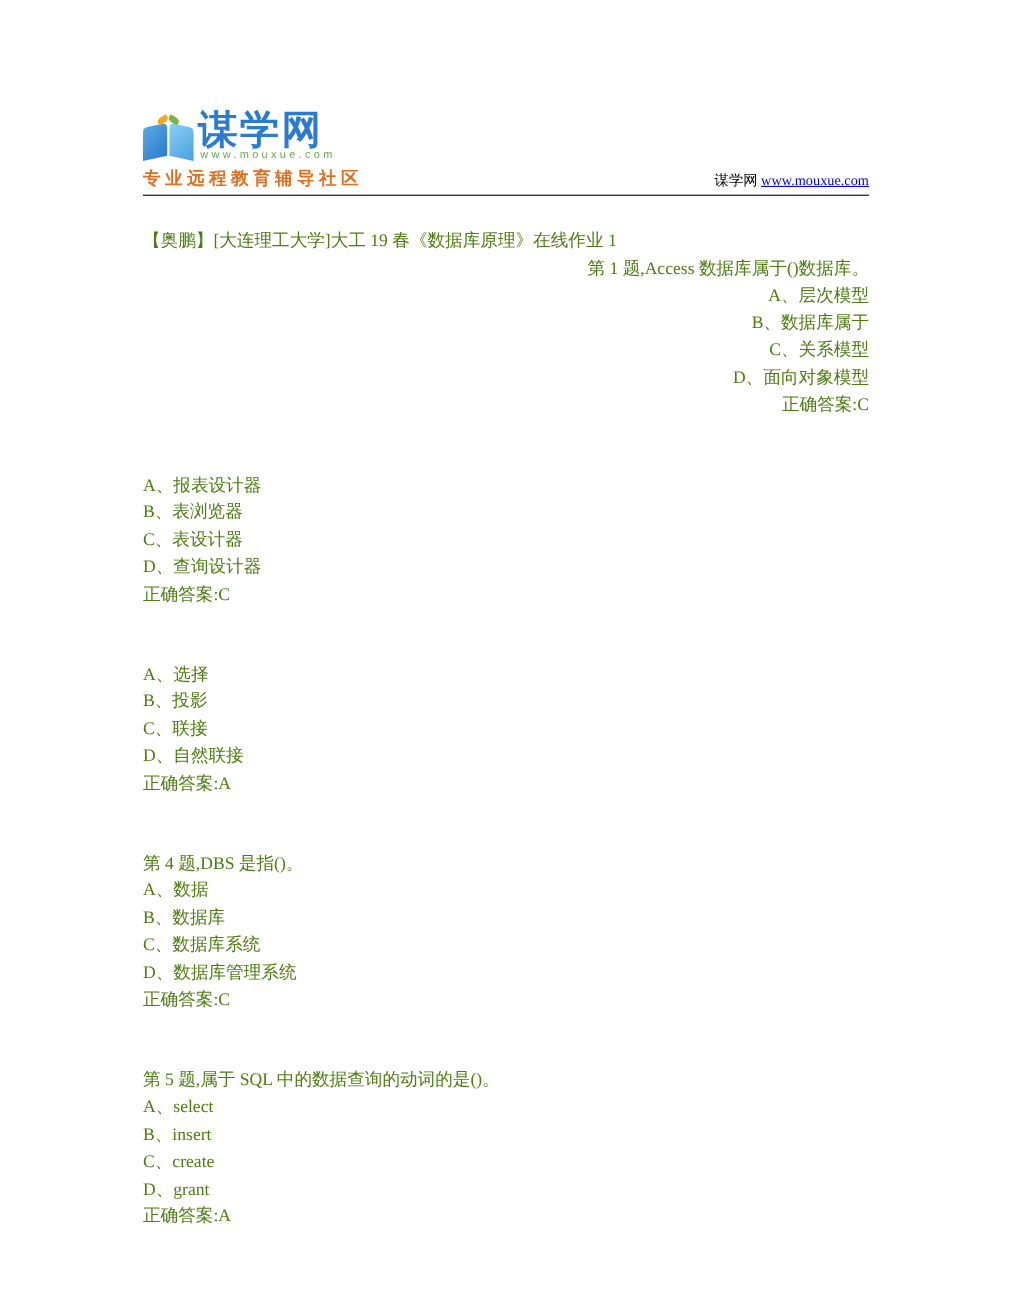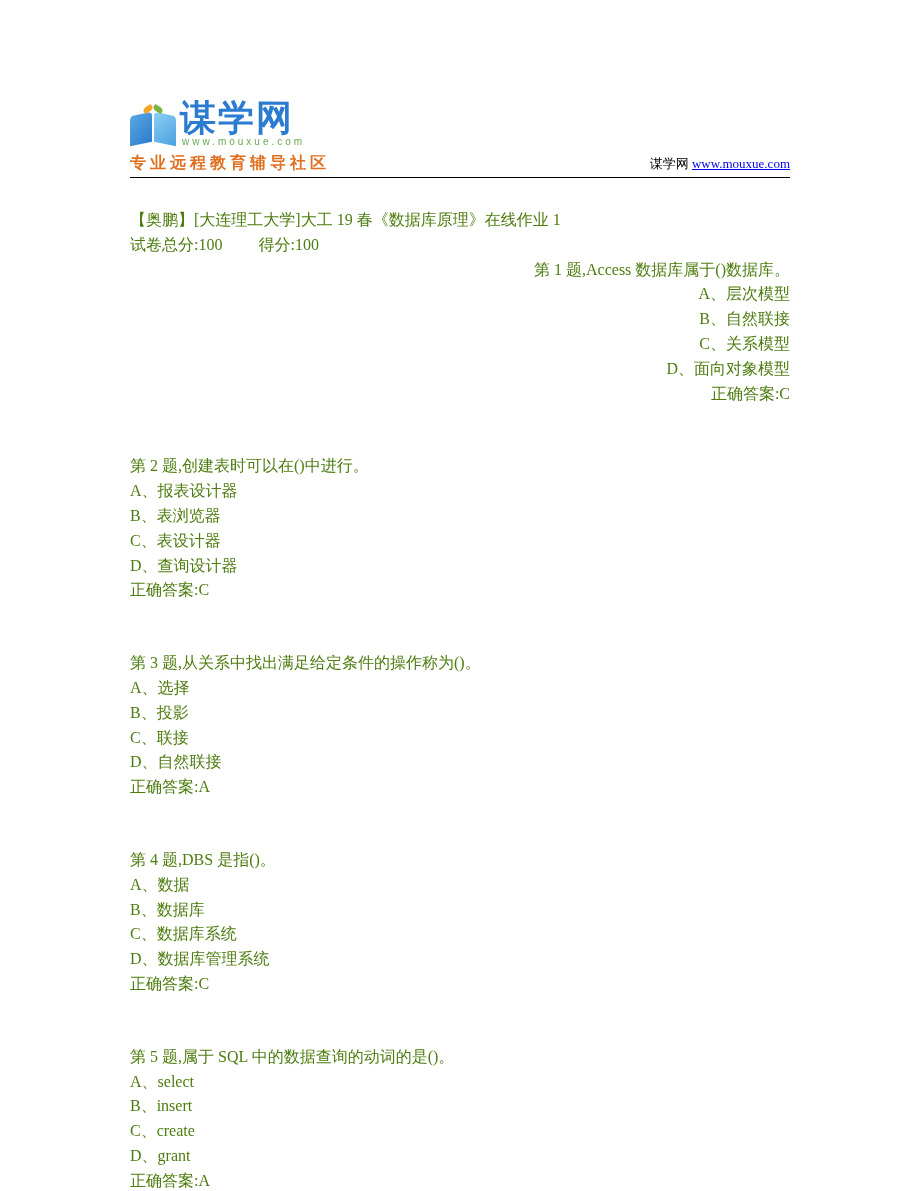--- a/index.html
+++ b/index.html
@@ -155,44 +155,39 @@
       </div>
       <div class="logo-subtitle">专业远程教育辅导社区</div>
     </div>
     <div class="header-right">
       <span>谋学网 </span><a href="#">www.mouxue.com</a>
     </div>
   </div>
 
   <div class="content">
     <p class="title-line">【奥鹏】[大连理工大学]大工 19 春《数据库原理》在线作业 1</p>
-    <p class="score-line">
-      <span>试卷总分:100</span><span class="score-gap"></span><span>得分:100</span>
-    </p>
 
     <div class="block" style="margin-top:0;text-align:right;">
       <p>第 1 题,Access 数据库属于()数据库。</p>
       <p>A、层次模型</p>
-      <p>B、自然联接</p>
+      <p>B、数据库属于</p>
       <p>C、关系模型</p>
       <p>D、面向对象模型</p>
       <p>正确答案:C</p>
     </div>
 
     <div class="block">
-      <p>第 2 题,创建表时可以在()中进行。</p>
       <p>A、报表设计器</p>
       <p>B、表浏览器</p>
       <p>C、表设计器</p>
       <p>D、查询设计器</p>
       <p>正确答案:C</p>
     </div>
 
     <div class="block">
-      <p>第 3 题,从关系中找出满足给定条件的操作称为()。</p>
       <p>A、选择</p>
       <p>B、投影</p>
       <p>C、联接</p>
       <p>D、自然联接</p>
       <p>正确答案:A</p>
     </div>
 
     <div class="block">
       <p>第 4 题,DBS 是指()。</p>
       <p>A、数据</p>

